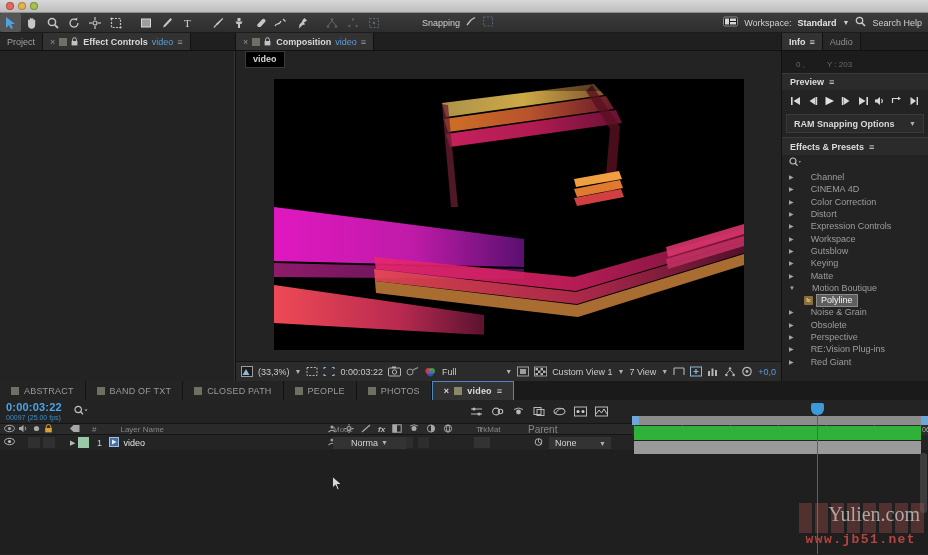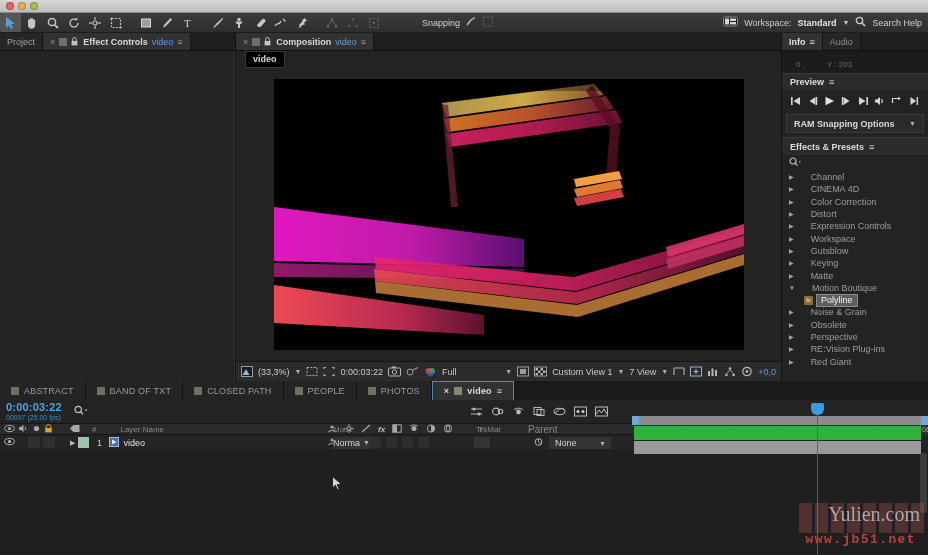--- a/index.html
+++ b/index.html
@@ -175,21 +175,21 @@
   .sw-group { display:flex; align-items:center; gap:3px; padding-left:4px; }
   .eyeico { color:#9d9d9d; }
   .layer-num { width:14px; text-align:center; color:#c9c9c9; font-size:9px; }
   .layer-name { display:flex; align-items:center; gap:4px; font-size:9px; color:#e2e2e2; }
   .col-mode { position:absolute; left:333px; font-size:8px; }
   .col-t { position:absolute; left:478px; font-size:8px; }
   .col-trk { position:absolute; left:476px; font-size:8px; }
   .col-parent { position:absolute; left:528px; font-size:10px; }
   .mode-box {
     position:absolute; left:333px; display:flex; align-items:center; gap:3px;
-    background:#333; padding:1px 0; font-size:9px; color:#d4d4d4;
+    background:#333; padding:1px 18px; font-size:9px; color:#d4d4d4;
   }
   .trk-box { position:absolute; left:474px; width:16px; height:11px; background:#333; }
   .parent-box {
     position:absolute; left:533px; display:flex; align-items:center; gap:5px;
     font-size:9px; color:#d4d4d4;
   }
   .parent-pick { color:#a8a8a8; }
   .parent-dd {
     background:#333; padding:1px 18px 1px 6px; position:relative; min-width:62px;
   }

